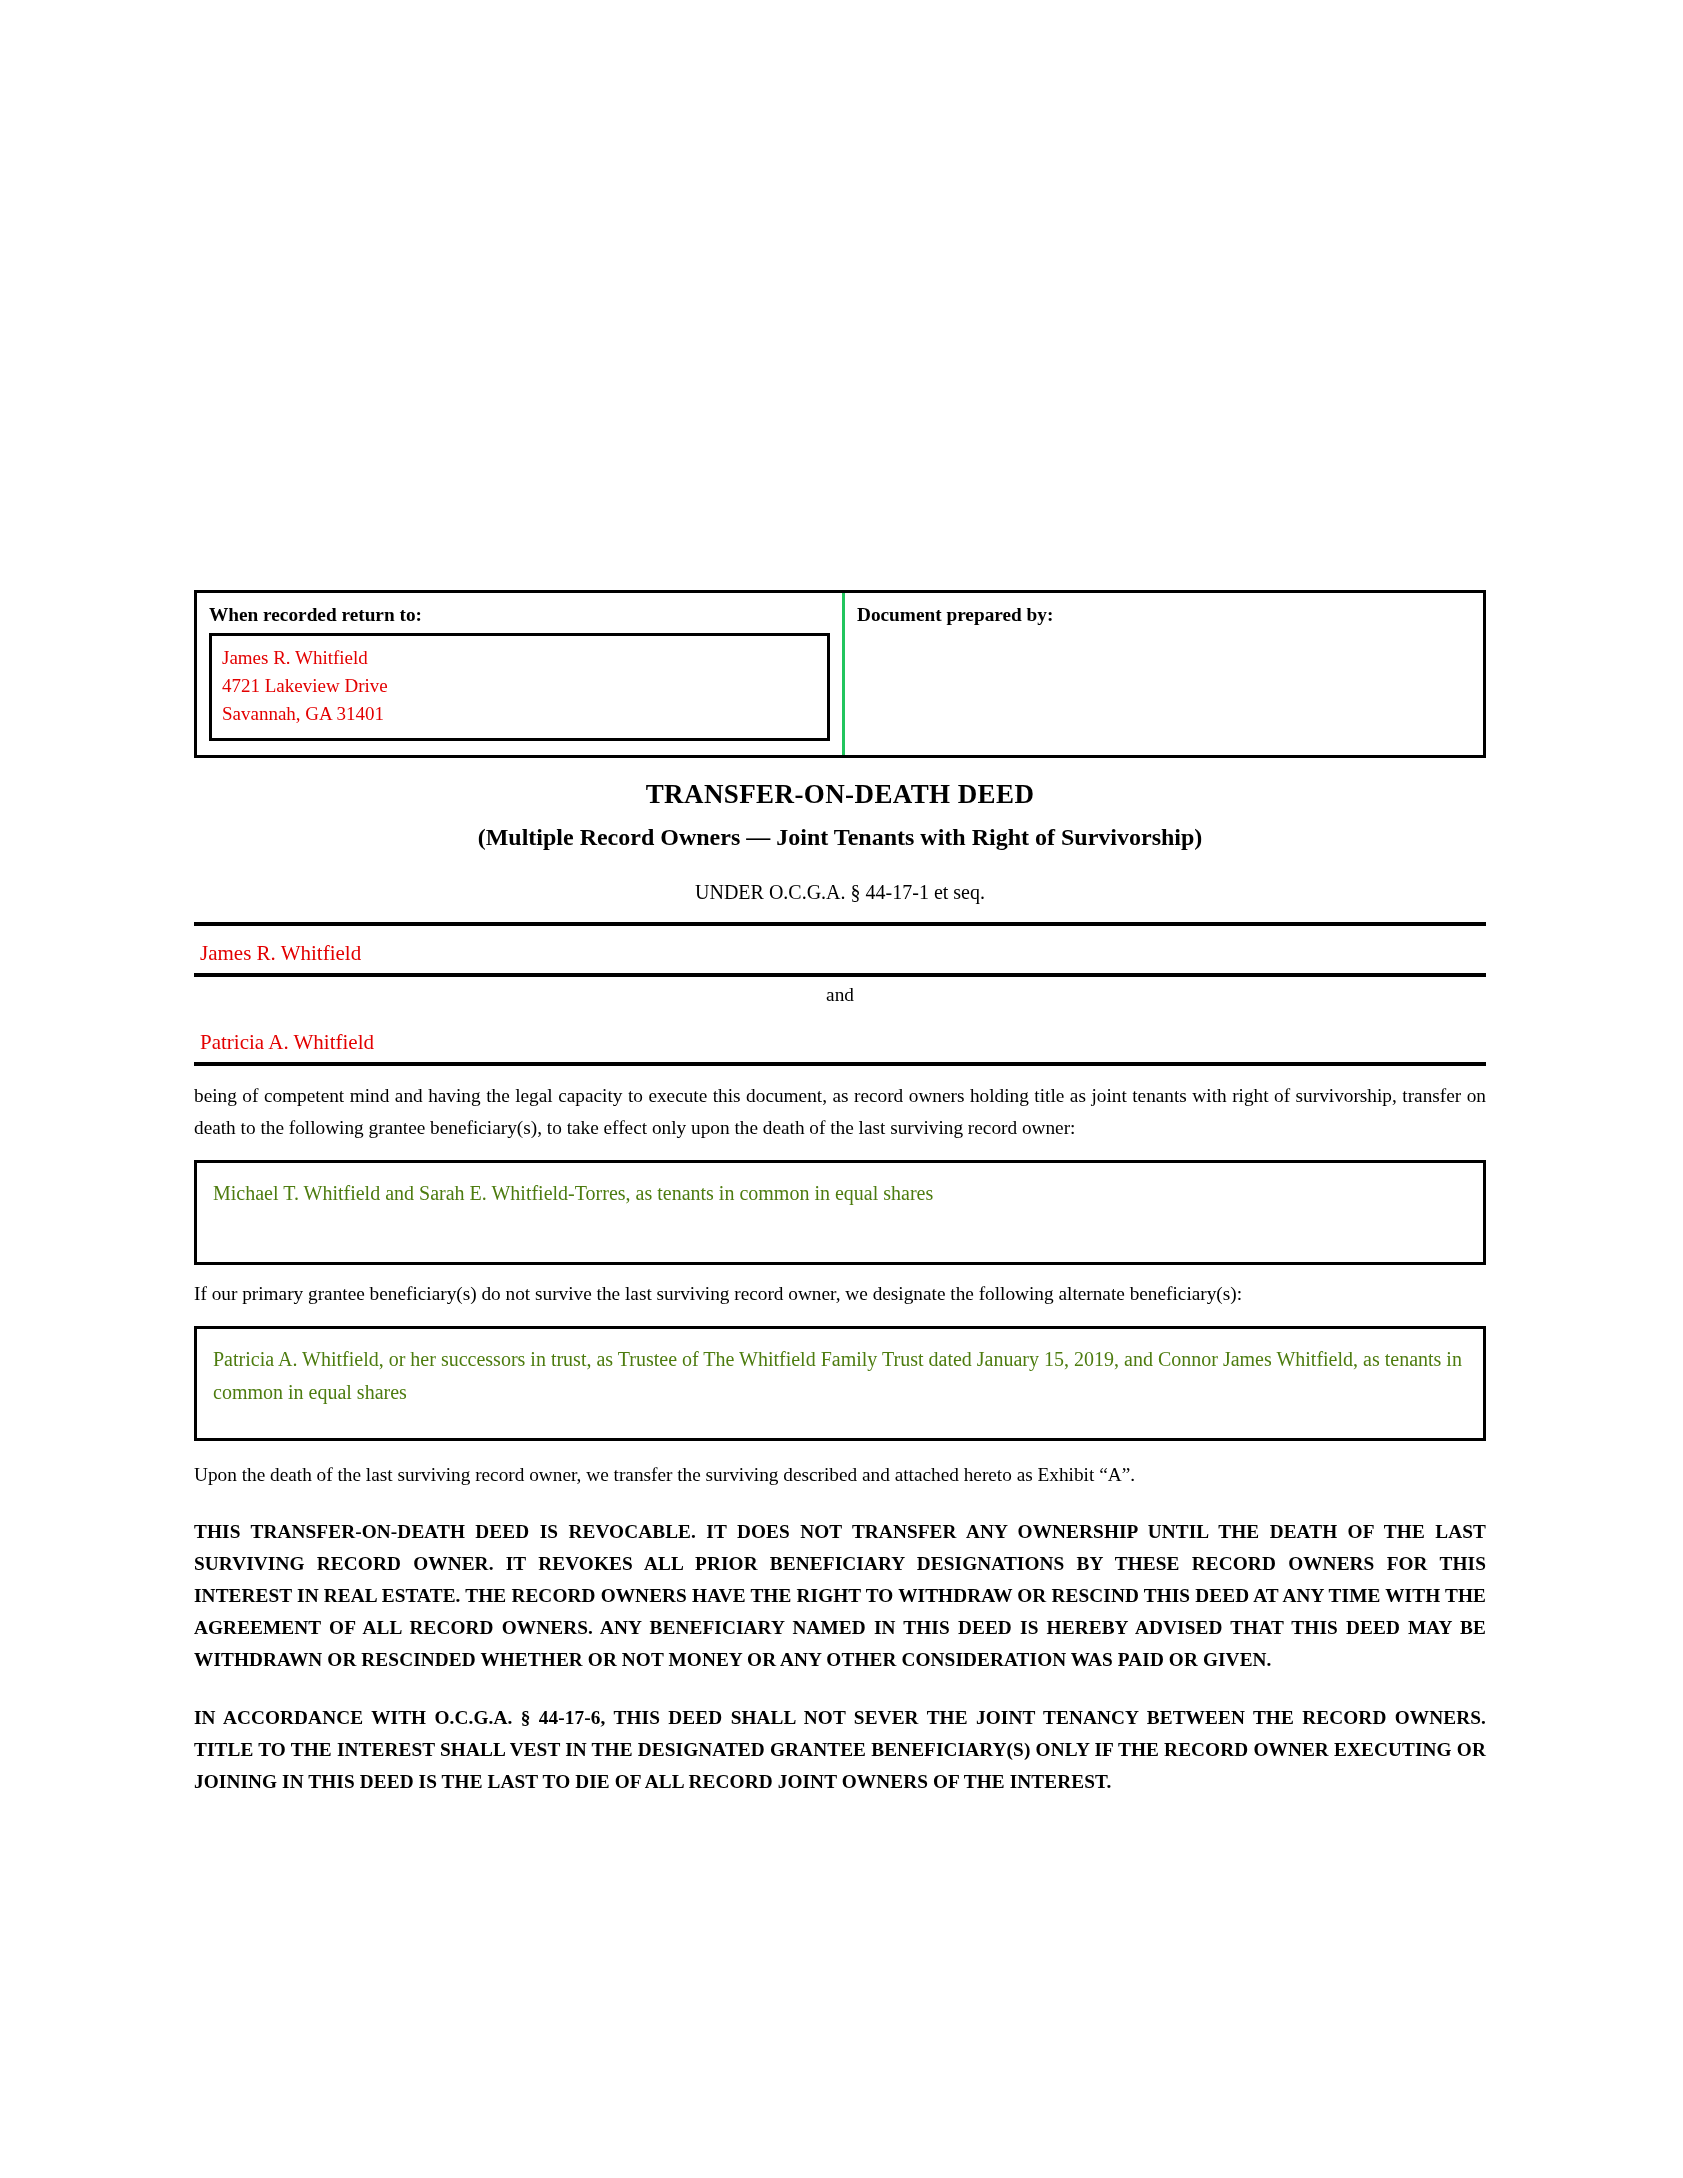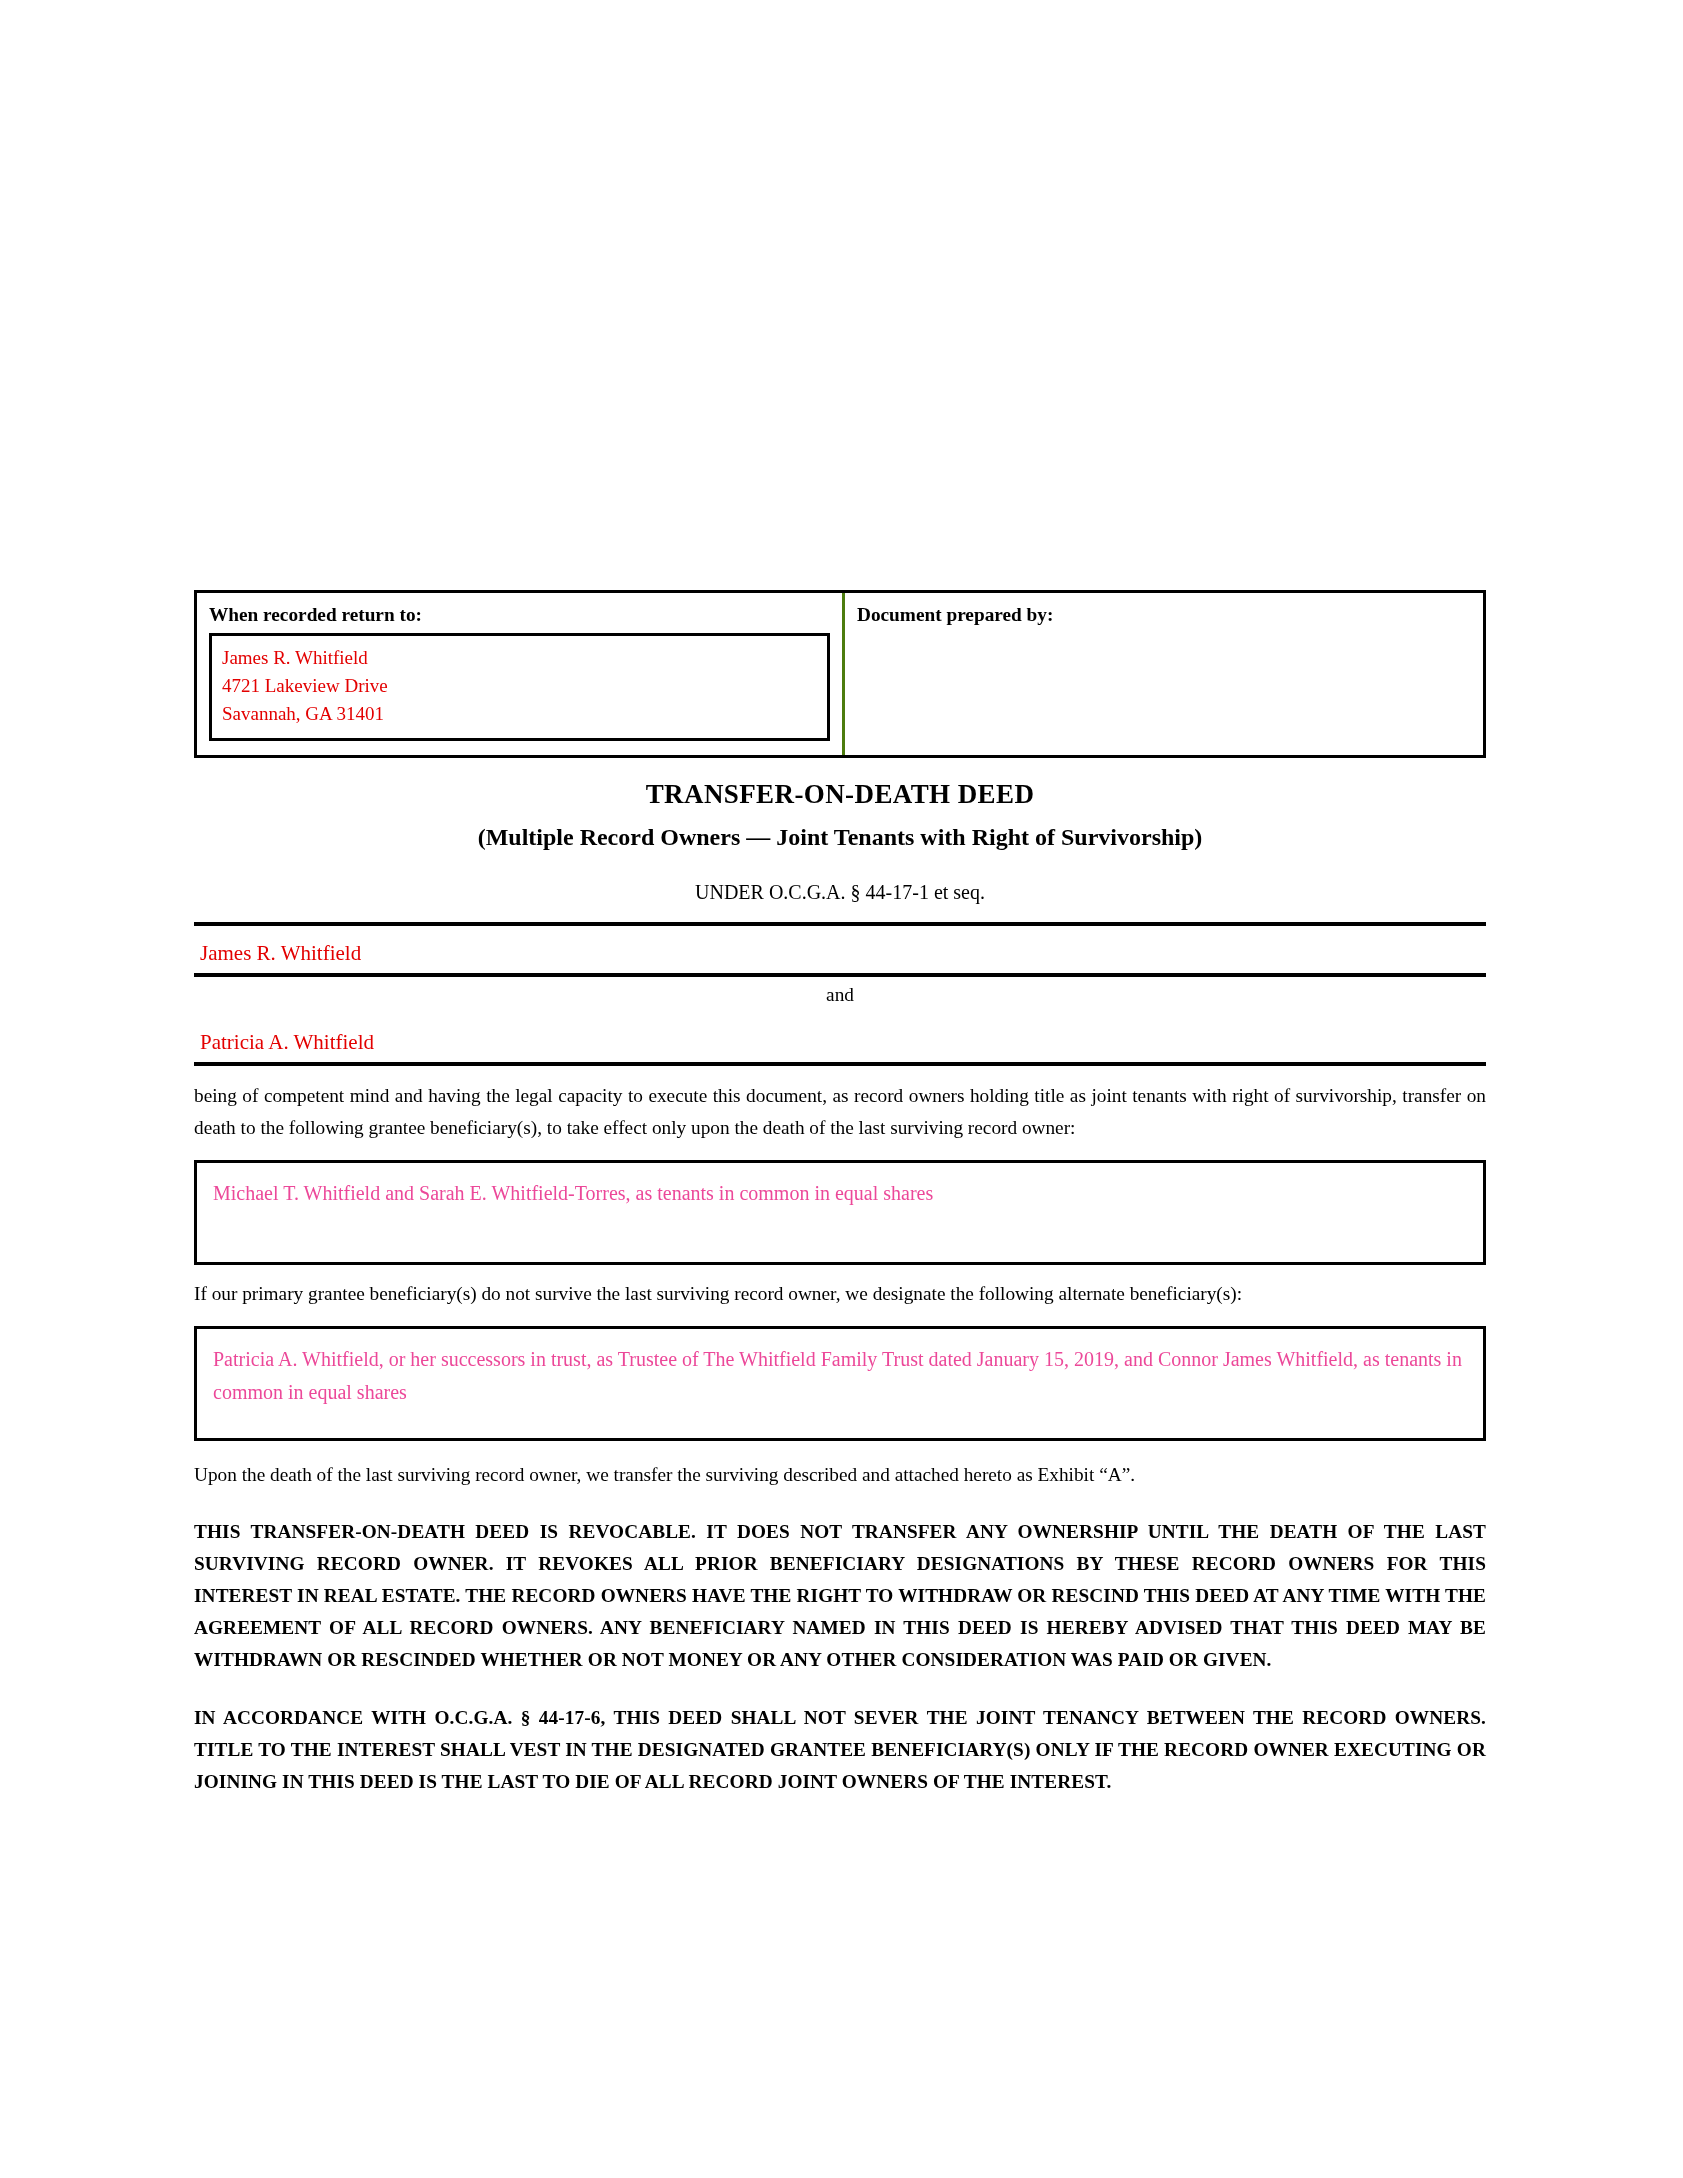--- a/index.html
+++ b/index.html
@@ -38,21 +38,21 @@
     border: 3px solid #000;
     box-sizing: border-box;
     width: 100%;
   }
   .header-cell {
     box-sizing: border-box;
     padding: 10px 12px 14px 12px;
   }
   .header-cell.left {
     width: 648px;
-    border-right: 3px solid #4d7c0f;
+    border-right: 3px solid #22c55e;
   }
   .header-cell.right {
     flex: 1;
   }
   .header-label {
     font-size: 19.3px;
     font-weight: bold;
     line-height: 1.25;
     margin-bottom: 6px;
     white-space: nowrap;
@@ -152,21 +152,21 @@
   
   .bene-box {
     border: 3px solid #000;
     box-sizing: border-box;
     margin-top: 16px;
     padding: 14px 14px 14px 16px;
   }
   .bene-box.primary { min-height: 105px; }
   .bene-box.alternate { min-height: 115px; }
   .bene-text {
-    color: #ec4899;
+    color: #4d7c0f;
     font-size: 20px;
     line-height: 1.62;
   }
 </style>
 </head>
 <body>
 
 <div class="page">
   <div class="doc">
 

